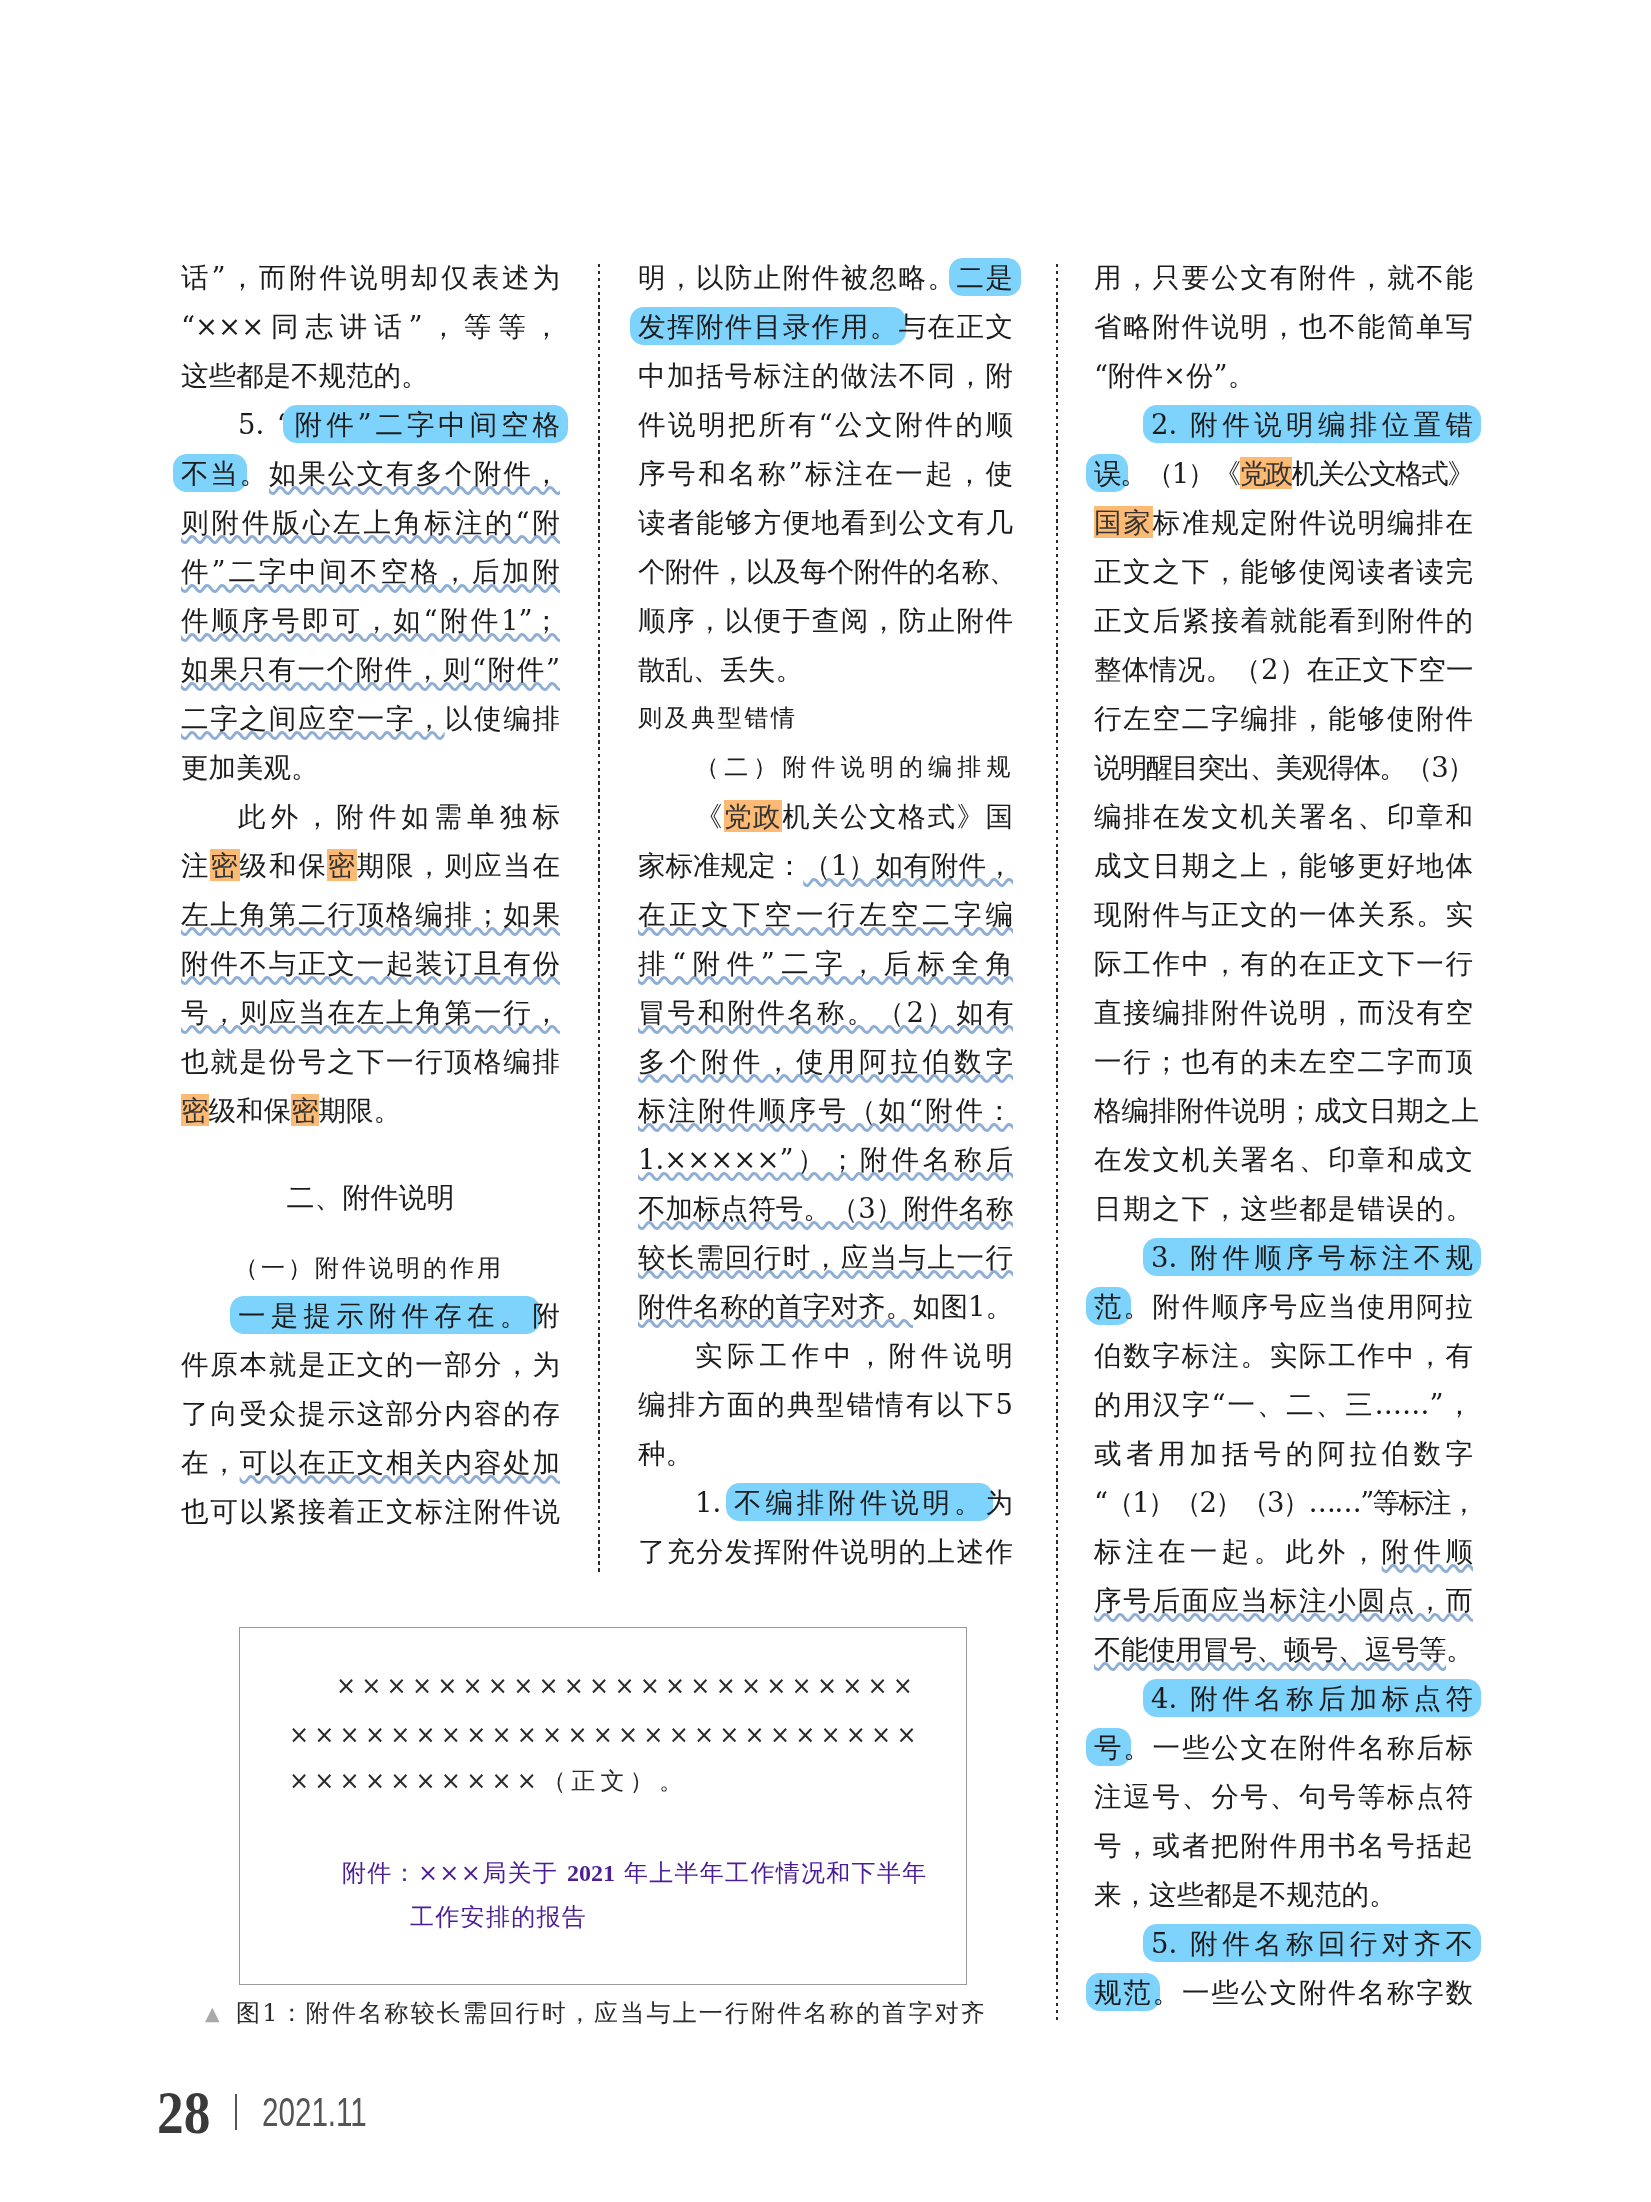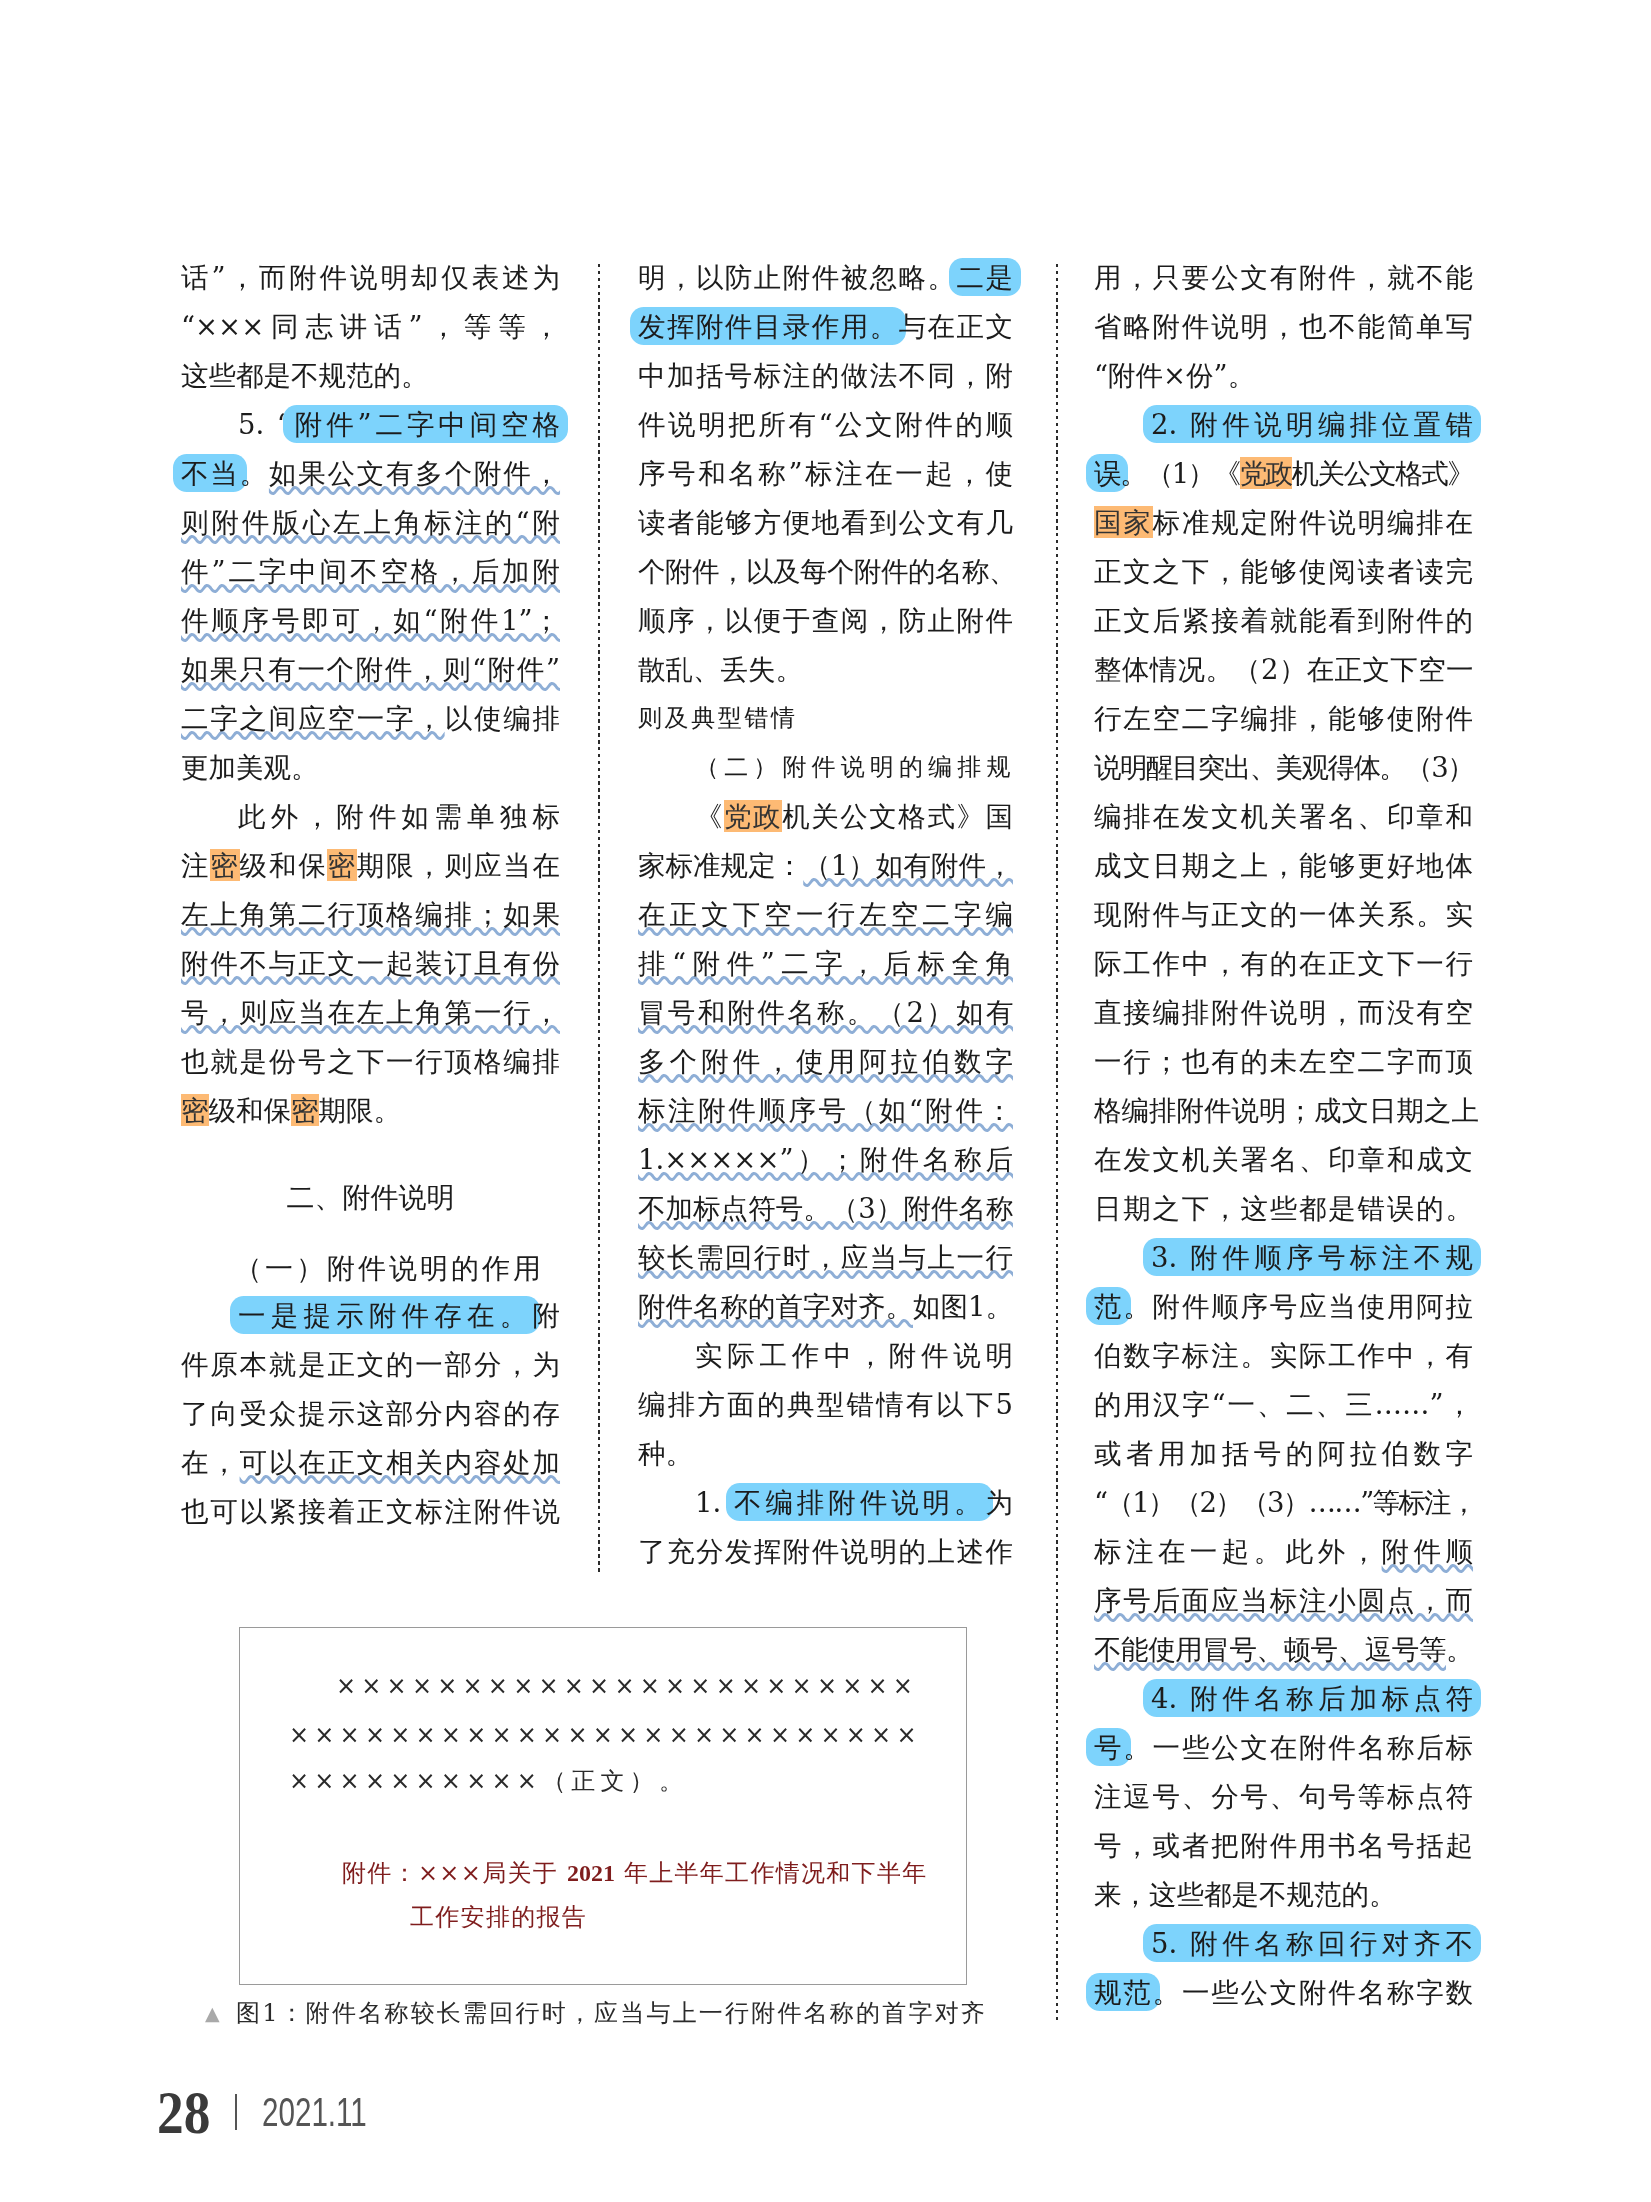--- a/index.html
+++ b/index.html
@@ -10,24 +10,24 @@
 .line.e{text-align:right;text-align-last:left}
 .ind{padding-left:57px}
 .n14{letter-spacing:-0.5px}
 .n15{letter-spacing:-1.7px}
 .hl{background:#7dd3fc;border-radius:13.8px;padding:2.6px 7.7px;margin:0 -7.7px}
 .wv{text-decoration-line:underline;text-decoration-style:wavy;text-decoration-color:#8eaed6;text-decoration-thickness:2.6px;text-underline-offset:3.4px;text-decoration-skip-ink:none}
 .rd{background:#fdba74;color:#333}
 .kai{font-size:24px;letter-spacing:2.6px}
 .vdiv{position:absolute;width:1.7px;background:repeating-linear-gradient(to bottom,#2b2b2b 0 3.4px,transparent 3.4px 6.9px)}
 .heading{position:absolute;left:181px;top:1173px;width:379px;height:49px;line-height:49px;text-align:center;font-family:"DejaVu Sans",sans-serif;font-size:28px;color:#1c1c1c}
-.subheading{position:absolute;left:234px;top:1244px;height:49px;line-height:49px;font-size:28px;letter-spacing:3px;white-space:nowrap}
+.subheading{position:absolute;left:234px;top:1244px;height:49px;line-height:49px;font-size:24px;letter-spacing:3px;white-space:nowrap}
 .fig-box{position:absolute;left:239px;top:1627px;width:728px;height:358px;border:1.3px solid #9a9a9a}
 .fig-x{position:absolute;font-family:"DejaVu Sans",sans-serif;font-size:24px;letter-spacing:5.2px;line-height:31px;white-space:nowrap;color:#2a2a2a}
-.fig-att{position:absolute;font-size:24px;letter-spacing:1.3px;line-height:31px;white-space:nowrap;color:#7f1d1d}
+.fig-att{position:absolute;font-size:24px;letter-spacing:1.3px;line-height:31px;white-space:nowrap;color:#4c1d95}
 .fig-att .yr{font-family:"Liberation Serif",serif;font-weight:bold;letter-spacing:0}
 .cap-icon{position:absolute;left:205px;top:2001px;font-family:"DejaVu Sans",sans-serif;font-size:19px;line-height:24px;color:#a9a9a9}
 .caption{position:absolute;left:236px;top:1998px;font-size:24px;letter-spacing:2.2px;line-height:31px;white-space:nowrap;color:#2a2a2a}
 .pgno{position:absolute;left:157px;top:2082px;font-family:"Liberation Serif",serif;font-weight:bold;font-size:62px;line-height:60px;color:#3a3a3a;transform:scaleX(0.86);transform-origin:left center}
 .sep{position:absolute;left:235px;top:2094px;width:1.7px;height:36px;background:#555}
 .issue{position:absolute;left:262px;top:2092px;font-family:"Liberation Sans",sans-serif;font-size:40px;line-height:40px;color:#555;transform:scaleX(0.74);transform-origin:left center}
 </style>
 </head>
 <body>
 

